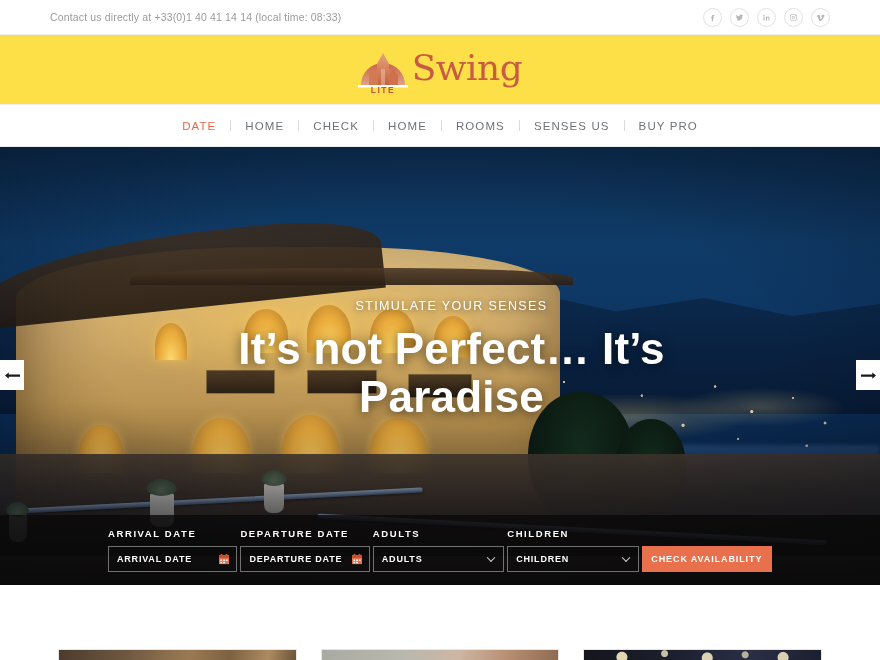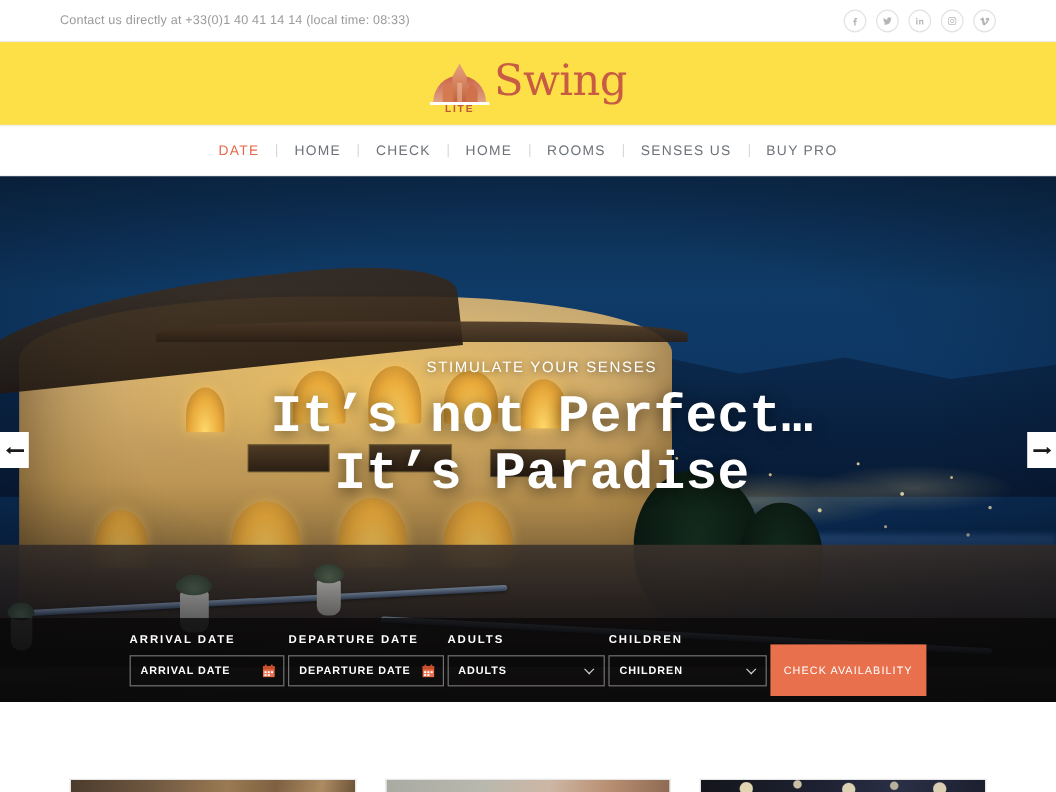--- a/index.html
+++ b/index.html
@@ -214,21 +214,21 @@
     padding-left: 23px;
   }
   .hero-eyebrow {
     font-size: 12.5px;
     letter-spacing: 1.4px;
     color: #ffffff;
     margin-bottom: 12px;
     text-shadow: 0 1px 6px rgba(0,0,0,.55);
   }
   .hero-title {
-    font-family: Liberation Mono, monospace;
+    font-family: Liberation Sans, sans-serif;
     font-weight: bold;
     font-size: 44px;
     line-height: 1.08;
     color: #ffffff;
     letter-spacing: .2px;
     text-shadow: 0 2px 12px rgba(0,0,0,.6);
     max-width: 500px;
     margin: 0 auto;
   }
 
@@ -283,26 +283,26 @@
   }
   .cal-icon svg { width:10px; height:11px; fill:#e8704c; display:block; }
   .caret {
     position: absolute; right: 9px; top: 50%;
     width: 6px; height: 6px;
     border-right: 1.3px solid #cfcfcf;
     border-bottom: 1.3px solid #cfcfcf;
     transform: translateY(-70%) rotate(45deg);
   }
   .bk-btn {
-    height: 43px;
+    height: 26px;
     background: #e8704c;
     display: flex; align-items: center; justify-content: center;
     color: #ffffff;
     font-size: 9px;
-    font-weight: normal;
+    font-weight: bold;
     letter-spacing: .9px;
     white-space: nowrap;
   }
 
   
   .cards-section {
     height: 77px;
     background: #ffffff;
     padding: 0 58px;
     display: flex;

